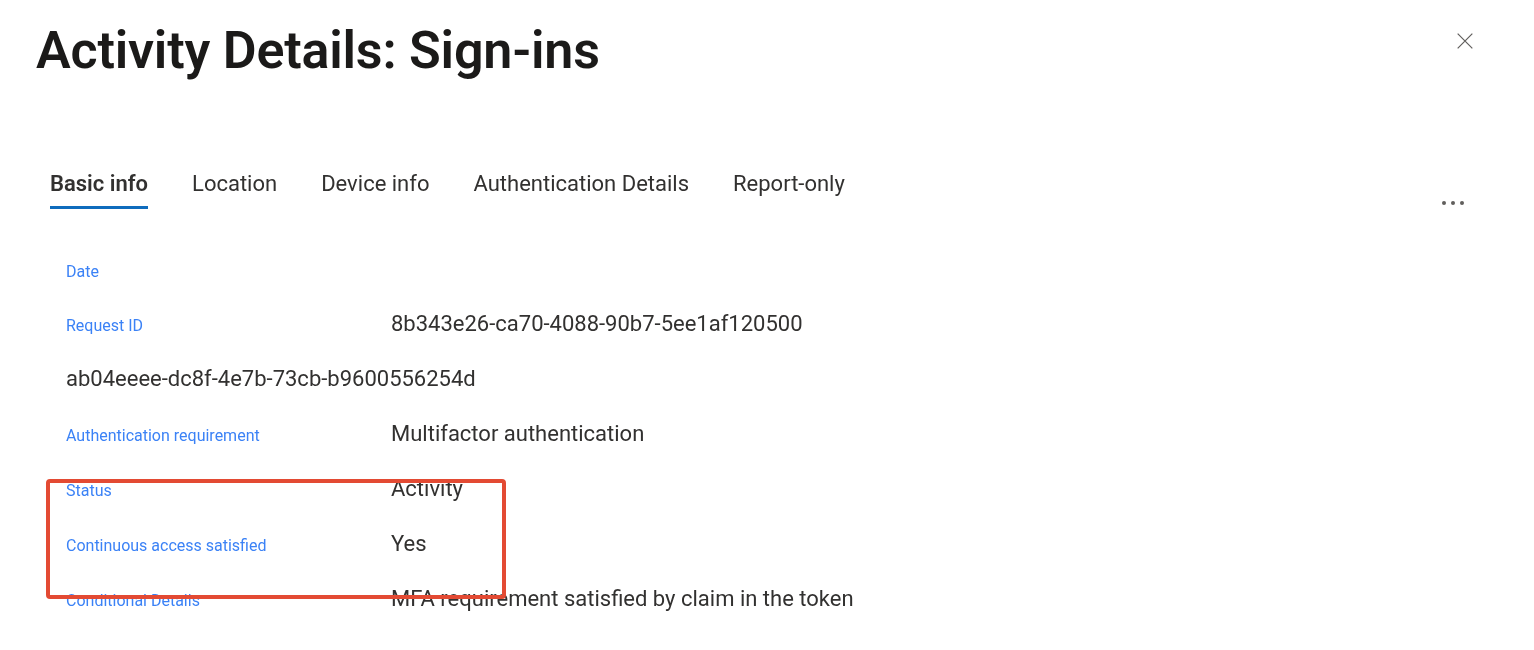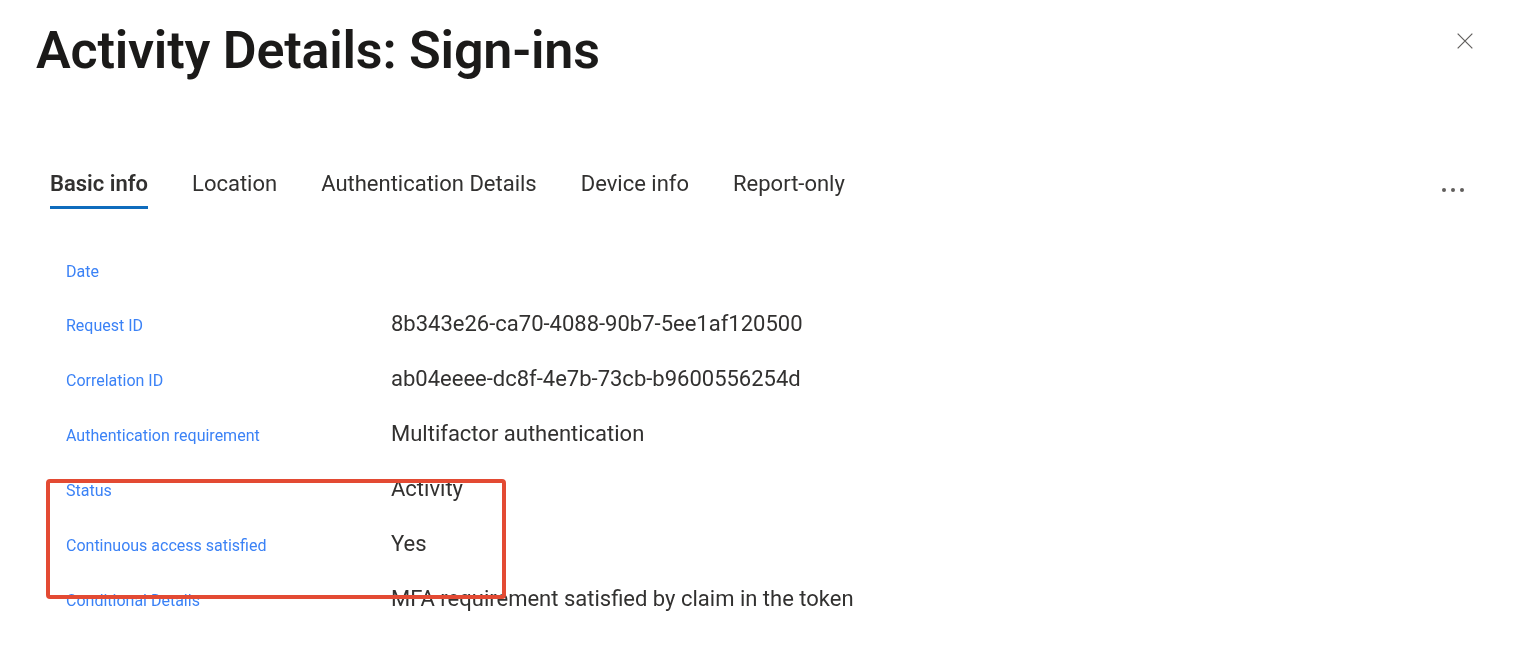--- a/index.html
+++ b/index.html
@@ -33,21 +33,21 @@
       margin-right: 18px;
     }
     .close-btn svg {
       width: 22px;
       height: 22px;
       stroke: #605e5c;
       stroke-width: 1.3;
     }
     .tabs-row {
       display: flex;
-      align-items: center;
+      align-items: flex-end;
       gap: 44px;
       border: none;
       margin-bottom: 38px;
       padding-left: 14px;
       margin-top: 27px;
     }
     .tab {
       font-size: 22px;
       color: #323130;
       cursor: pointer;
@@ -112,41 +112,40 @@
   <div class="close-btn">
     <svg viewBox="0 0 24 24" fill="none">
       <path d="M4 4 L20 20 M20 4 L4 20"></path>
     </svg>
   </div>
 </div>
 
 <div class="tabs-row">
   <div class="tab active">Basic info</div>
   <div class="tab">Location</div>
+  <div class="tab">Device info</div>
   <div class="tab">Authentication Details</div>
-  <div class="tab">Device info</div>
   <div class="tab">Report-only</div>
   <div class="more-btn">
     <span></span>
     <span></span>
     <span></span>
   </div>
 </div>
 
 <div class="rel">
   <div class="details">
     <div class="row">
       <div class="label">Date</div>
     </div>
     <div class="row">
       <div class="label">Request ID</div>
       <div class="value">8b343e26-ca70-4088-90b7-5ee1af120500</div>
     </div>
     <div class="row">
-      <div class="label">Correlation ID</div>
       <div class="value">ab04eeee-dc8f-4e7b-73cb-b9600556254d</div>
     </div>
     <div class="row">
       <div class="label">Authentication requirement</div>
       <div class="value">Multifactor authentication</div>
     </div>
     <div class="row">
       <div class="label">Status</div>
       <div class="value">Activity</div>
     </div>

